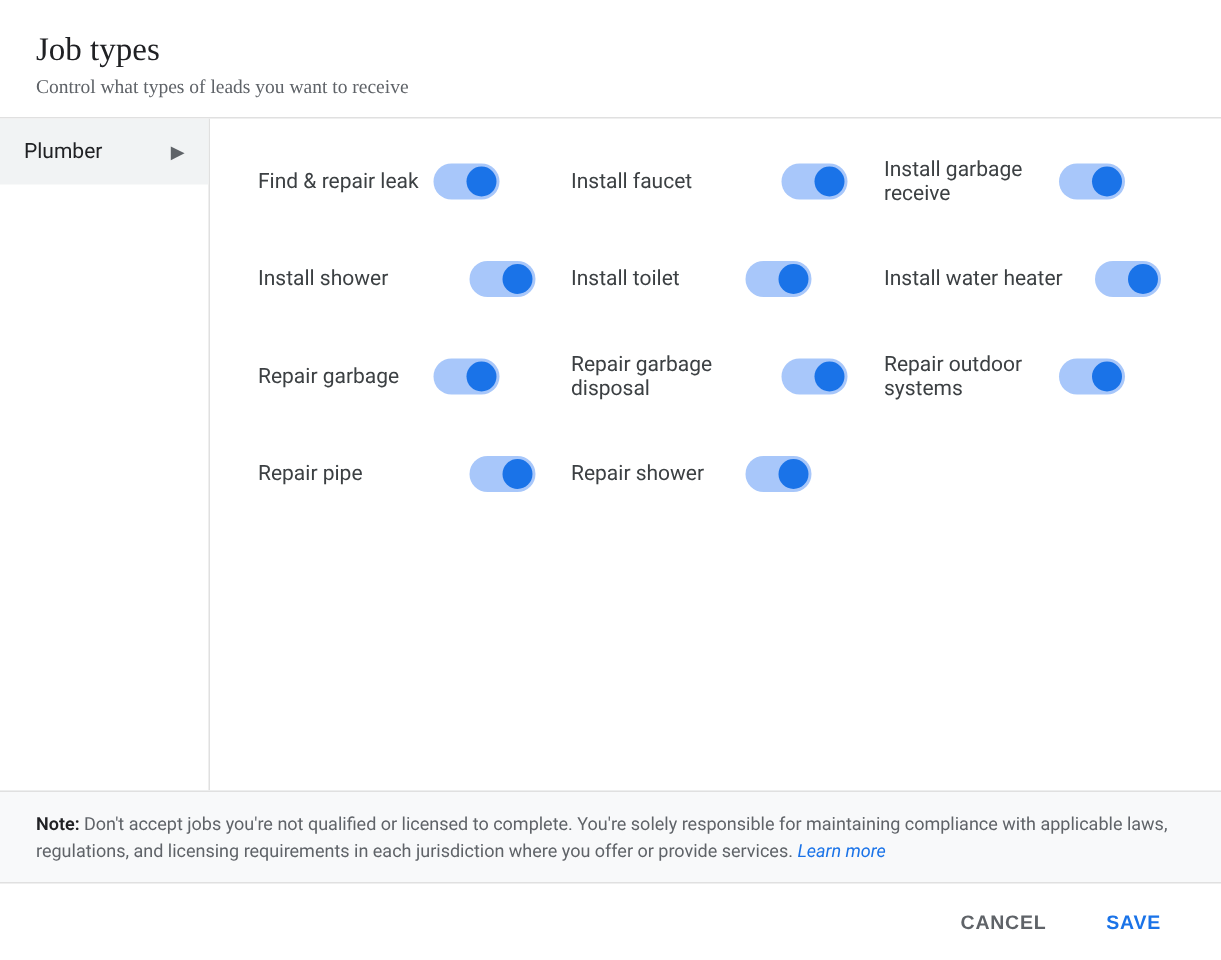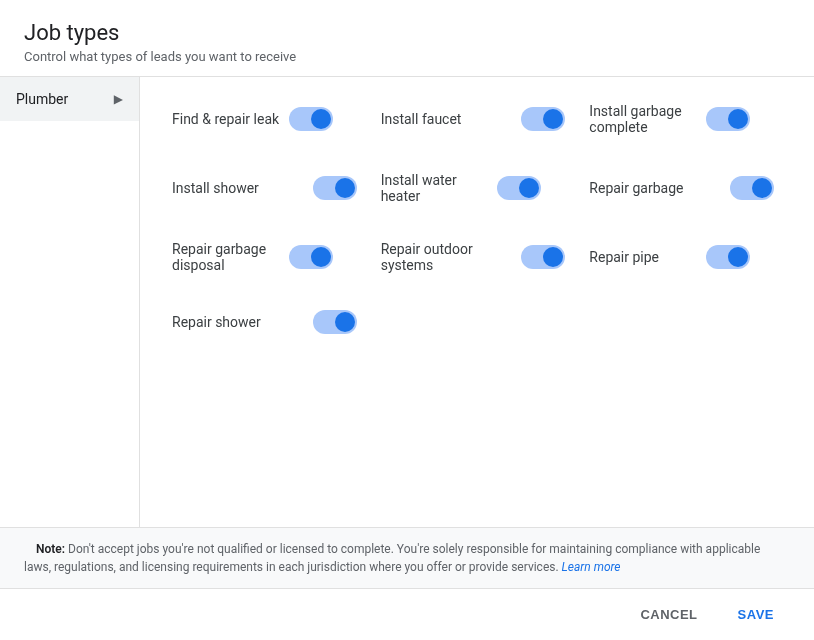--- a/index.html
+++ b/index.html
@@ -13,20 +13,21 @@
     }
 
     .page-container {
       display: flex;
       flex-direction: column;
       height: 640px;
     }
 
     .header {
       padding: 20px 24px 12px 24px;
+      font-family: Liberation Serif, serif;
     }
 
     .header h1 {
       font-size: 22px;
       font-weight: 400;
       color: #202124;
       margin-bottom: 4px;
     }
 
     .header p {
@@ -147,21 +148,20 @@
       border-top: 1px solid #e0e0e0;
       padding: 12px 24px;
       font-size: 12px;
       color: #5f6368;
       line-height: 1.5;
     }
 
     .footer-note strong {
       font-weight: 600;
       color: #202124;
-      margin-left: 12px;
     }
 
     .footer-note a {
       color: #1a73e8;
       text-decoration: none;
       font-style: italic;
     }
 
     .action-bar {
       display: flex;
@@ -220,27 +220,33 @@
                 <div class="toggle-thumb"></div>
               </div></label>
           </div>
           <div class="job-item">
             <span class="job-label">Install faucet</span>
             <label class="toggle-container"><input type="checkbox" checked="" style=""><div class="toggle-track on">
                 <div class="toggle-thumb"></div>
               </div></label>
           </div>
           <div class="job-item">
-            <span class="job-label">Install garbage complete</span>
+            <span class="job-label">Install garbage receive</span>
             <label class="toggle-container"><input type="checkbox" checked="" style=""><div class="toggle-track on">
                 <div class="toggle-thumb"></div>
               </div></label>
           </div>
           <div class="job-item">
             <span class="job-label">Install shower</span>
+            <label class="toggle-container"><input type="checkbox" checked="" style=""><div class="toggle-track on">
+                <div class="toggle-thumb"></div>
+              </div></label>
+          </div>
+          <div class="job-item">
+            <span class="job-label">Install toilet</span>
             <label class="toggle-container"><input type="checkbox" checked="" style=""><div class="toggle-track on">
                 <div class="toggle-thumb"></div>
               </div></label>
           </div>
           <div class="job-item">
             <span class="job-label">Install water heater</span>
             <label class="toggle-container"><input type="checkbox" checked="" style=""><div class="toggle-track on">
                 <div class="toggle-thumb"></div>
               </div></label>
           </div>

